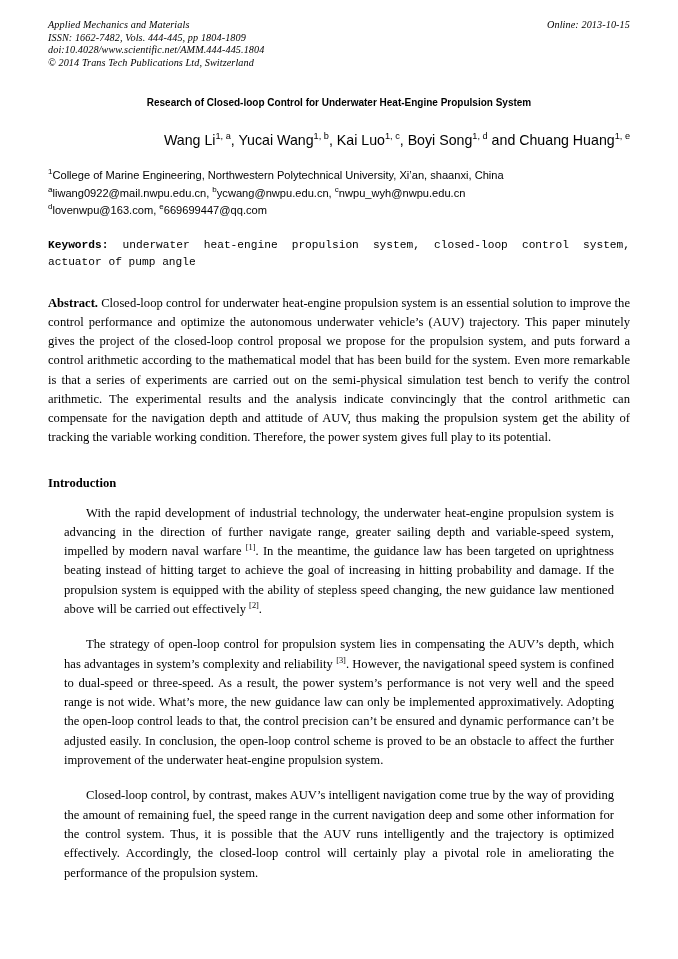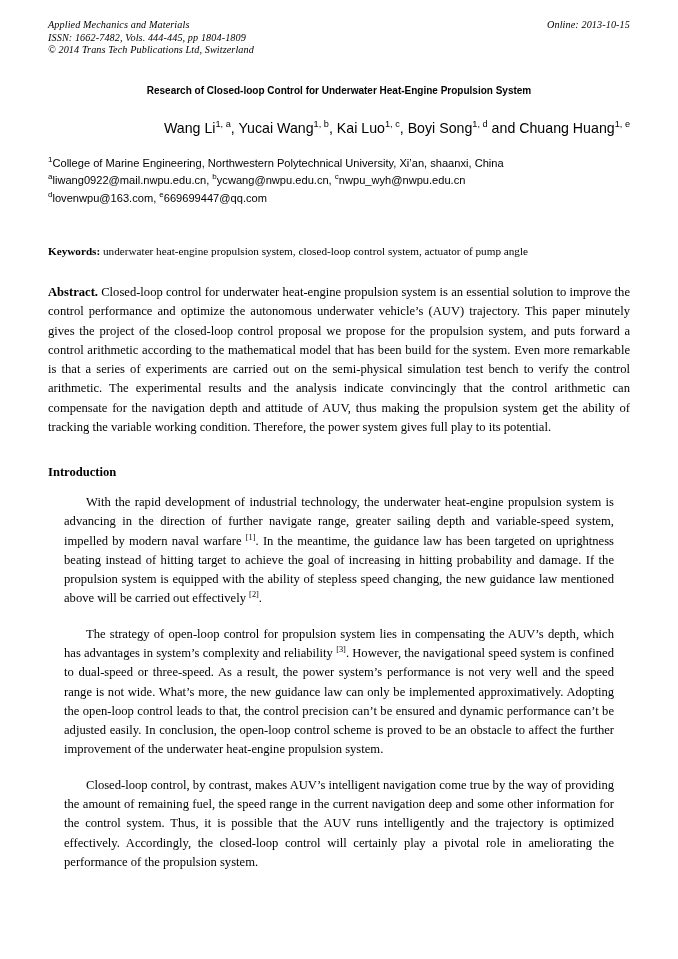--- a/index.html
+++ b/index.html
@@ -76,22 +76,22 @@
     font-family: "Liberation Sans", "DejaVu Sans", sans-serif;
     font-size: 11.1px;
     line-height: 17.5px;
     text-align: left;
   }
   .affil div { white-space: nowrap; }
   .affil sup { font-size: 8px; vertical-align: super; line-height: 0; }
 
   
   .keywords {
-    margin-top: 36px;
-    font-family: Liberation Serif, serif;
+    margin-top: 17px;
+    font-family: Liberation Mono, monospace;
     font-size: 11.2px;
     line-height: 17px;
     text-align: justify;
     text-align-last: left;
   }
   .keywords .kw-label { font-weight: bold; }
 
   
   .abstract {
     margin-top: 23px;
@@ -128,20 +128,21 @@
 </head>
 <body>
 
 <div class="page">
   <div class="content">
 
     <div class="jheader">
       <div class="jheader-left">
         <span>Applied Mechanics and Materials</span>
         <span>ISSN: 1662-7482, Vols. 444-445, pp 1804-1809</span>
+        <span>doi:10.4028/www.scientific.net/AMM.444-445.1804</span>
         <span>© 2014 Trans Tech Publications Ltd, Switzerland</span>
       </div>
       <div class="jheader-right">Online: 2013-10-15</div>
     </div>
 
     <h1 class="title">Research of Closed-loop Control for Underwater Heat-Engine Propulsion System</h1>
 
     <div class="authors">
       <span><span>Wang Li</span><sup>1, a</sup><span>, </span></span><span><span>Yucai Wang</span><sup>1, b</sup><span>, </span></span><span><span>Kai Luo</span><sup>1, c</sup><span>, </span></span><span><span>Boyi Song</span><sup>1, d</sup><span> and </span></span><span><span>Chuang Huang</span><sup>1, e</sup></span>
     </div>

